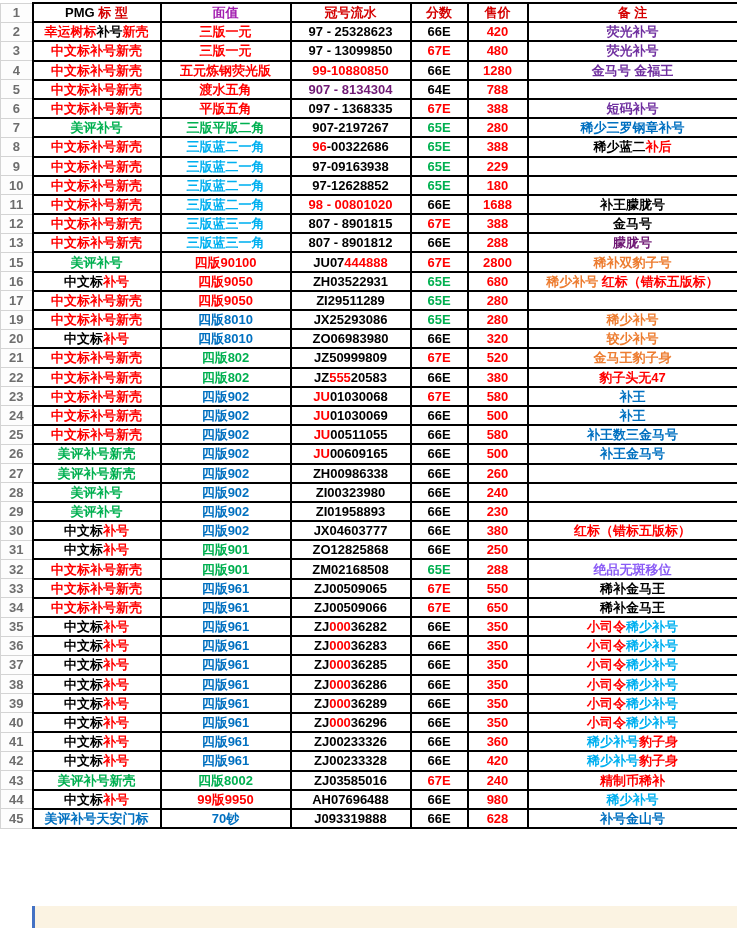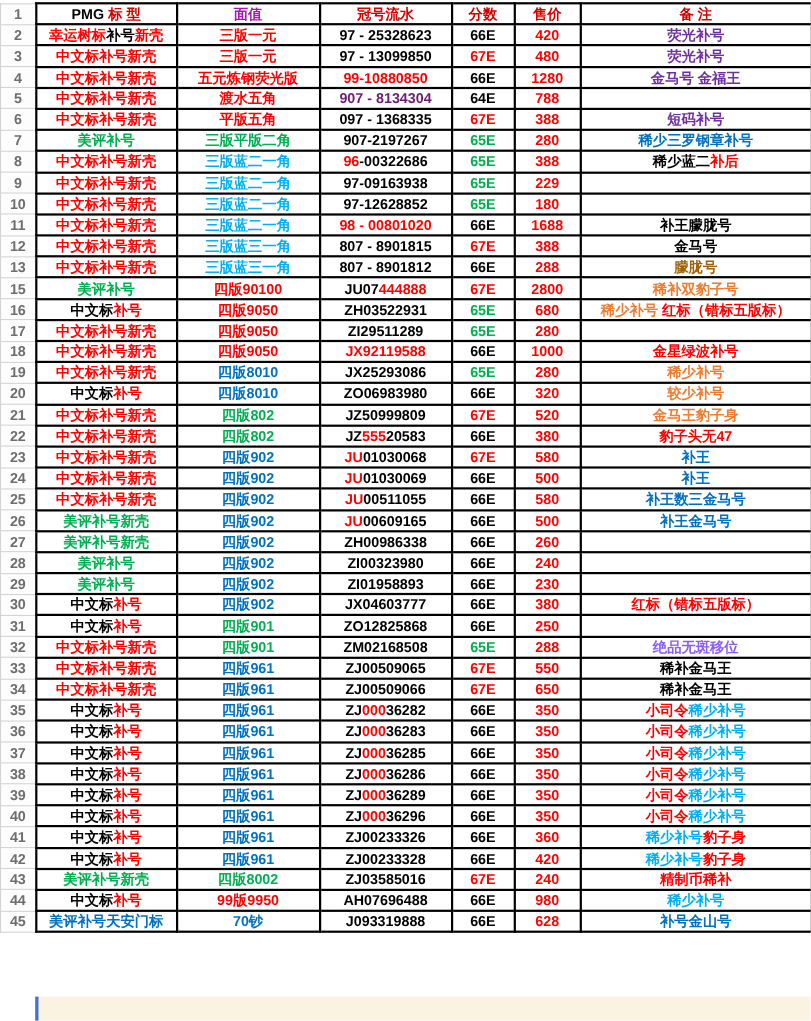--- a/index.html
+++ b/index.html
@@ -139,21 +139,21 @@
           <td class="datacell pricecell"><span style="color: rgb(255, 0, 0);">388</span></td>
           <td class="datacell"><span style="color: rgb(0, 0, 0);">金马号</span></td>
         </tr>
         <tr>
           <td class="rownum">13</td>
           <td class="datacell"><span style="color: rgb(255, 0, 0);">中文标补号新壳</span></td>
           <td class="datacell"><span style="color: rgb(0, 176, 240);">三版蓝三一角</span></td>
           <td class="datacell serialcell"><span style="color: rgb(0, 0, 0);">807 - 8901812</span></td>
           <td class="datacell"><span style="color: rgb(0, 0, 0);">66E</span></td>
           <td class="datacell pricecell"><span style="color: rgb(255, 0, 0);">288</span></td>
-          <td class="datacell"><span style="color: #a16207;">朦胧号</span></td>
+          <td class="datacell"><span style="color: #701a75;">朦胧号</span></td>
         </tr>
         <tr>
           <td class="rownum">15</td>
           <td class="datacell"><span style="color: rgb(0, 176, 80);">美评补号</span></td>
           <td class="datacell"><span style="color: rgb(255, 0, 0);">四版90100</span></td>
           <td class="datacell serialcell"><span style="color: rgb(0, 0, 0);">JU07</span><span style="color: rgb(255, 0, 0);">444888</span></td>
           <td class="datacell"><span style="color: rgb(255, 0, 0);">67E</span></td>
           <td class="datacell pricecell"><span style="color: rgb(255, 0, 0);">2800</span></td>
           <td class="datacell"><span style="color: rgb(237, 125, 49);">稀补双豹子号</span></td>
         </tr>
@@ -167,29 +167,20 @@
           <td class="datacell"><span style="color: rgb(237, 125, 49);">稀少补号 </span><span style="color: rgb(255, 0, 0);">红标（错标五版标）</span></td>
         </tr>
         <tr>
           <td class="rownum">17</td>
           <td class="datacell"><span style="color: rgb(255, 0, 0);">中文标补号新壳</span></td>
           <td class="datacell"><span style="color: rgb(255, 0, 0);">四版9050</span></td>
           <td class="datacell serialcell"><span style="color: rgb(0, 0, 0);">ZI29511289</span></td>
           <td class="datacell"><span style="color: rgb(0, 176, 80);">65E</span></td>
           <td class="datacell pricecell"><span style="color: rgb(255, 0, 0);">280</span></td>
           <td class="datacell"></td>
-        </tr>
-        <tr>
-          <td class="rownum">18</td>
-          <td class="datacell"><span style="color: rgb(255, 0, 0);">中文标补号新壳</span></td>
-          <td class="datacell"><span style="color: rgb(255, 0, 0);">四版9050</span></td>
-          <td class="datacell serialcell"><span style="color: rgb(255, 0, 0);">JX92119588</span></td>
-          <td class="datacell"><span style="color: rgb(0, 0, 0);">66E</span></td>
-          <td class="datacell pricecell"><span style="color: rgb(255, 0, 0);">1000</span></td>
-          <td class="datacell"><span style="color: rgb(255, 0, 0);">金星绿波补号</span></td>
         </tr>
         <tr>
           <td class="rownum">19</td>
           <td class="datacell"><span style="color: rgb(255, 0, 0);">中文标补号新壳</span></td>
           <td class="datacell"><span style="color: rgb(0, 112, 192);">四版8010</span></td>
           <td class="datacell serialcell"><span style="color: rgb(0, 0, 0);">JX25293086</span></td>
           <td class="datacell"><span style="color: rgb(0, 176, 80);">65E</span></td>
           <td class="datacell pricecell"><span style="color: rgb(255, 0, 0);">280</span></td>
           <td class="datacell"><span style="color: rgb(237, 125, 49);">稀少补号</span></td>
         </tr>

